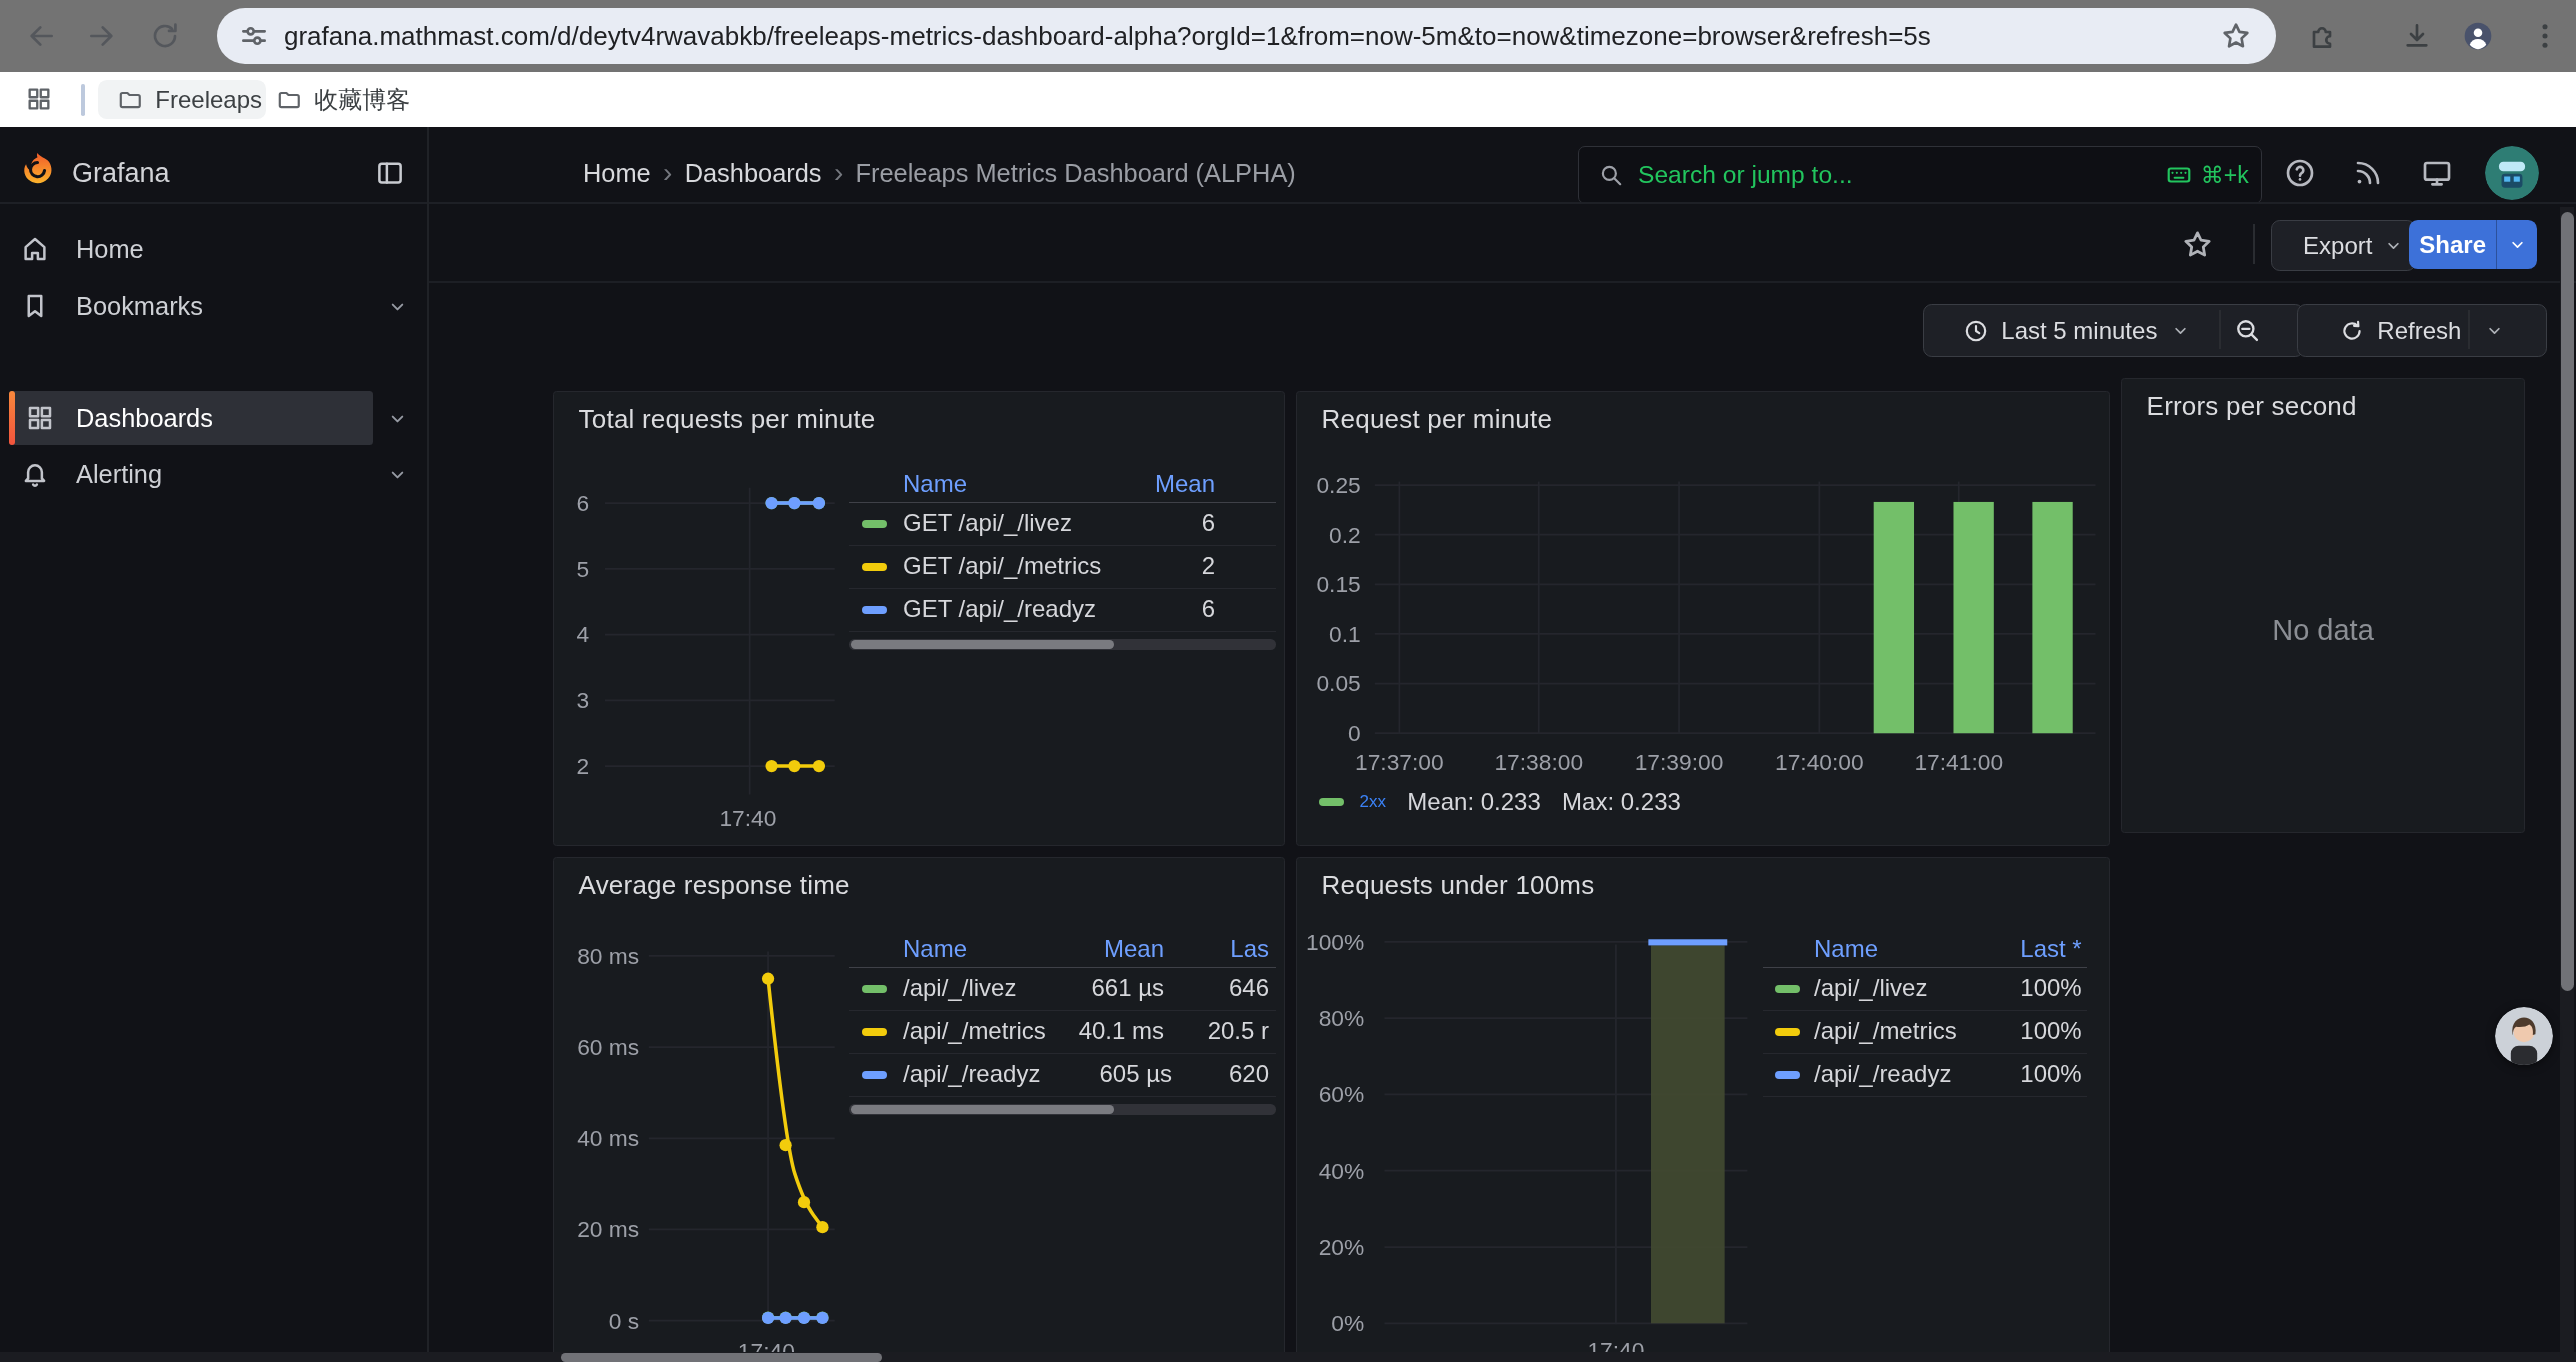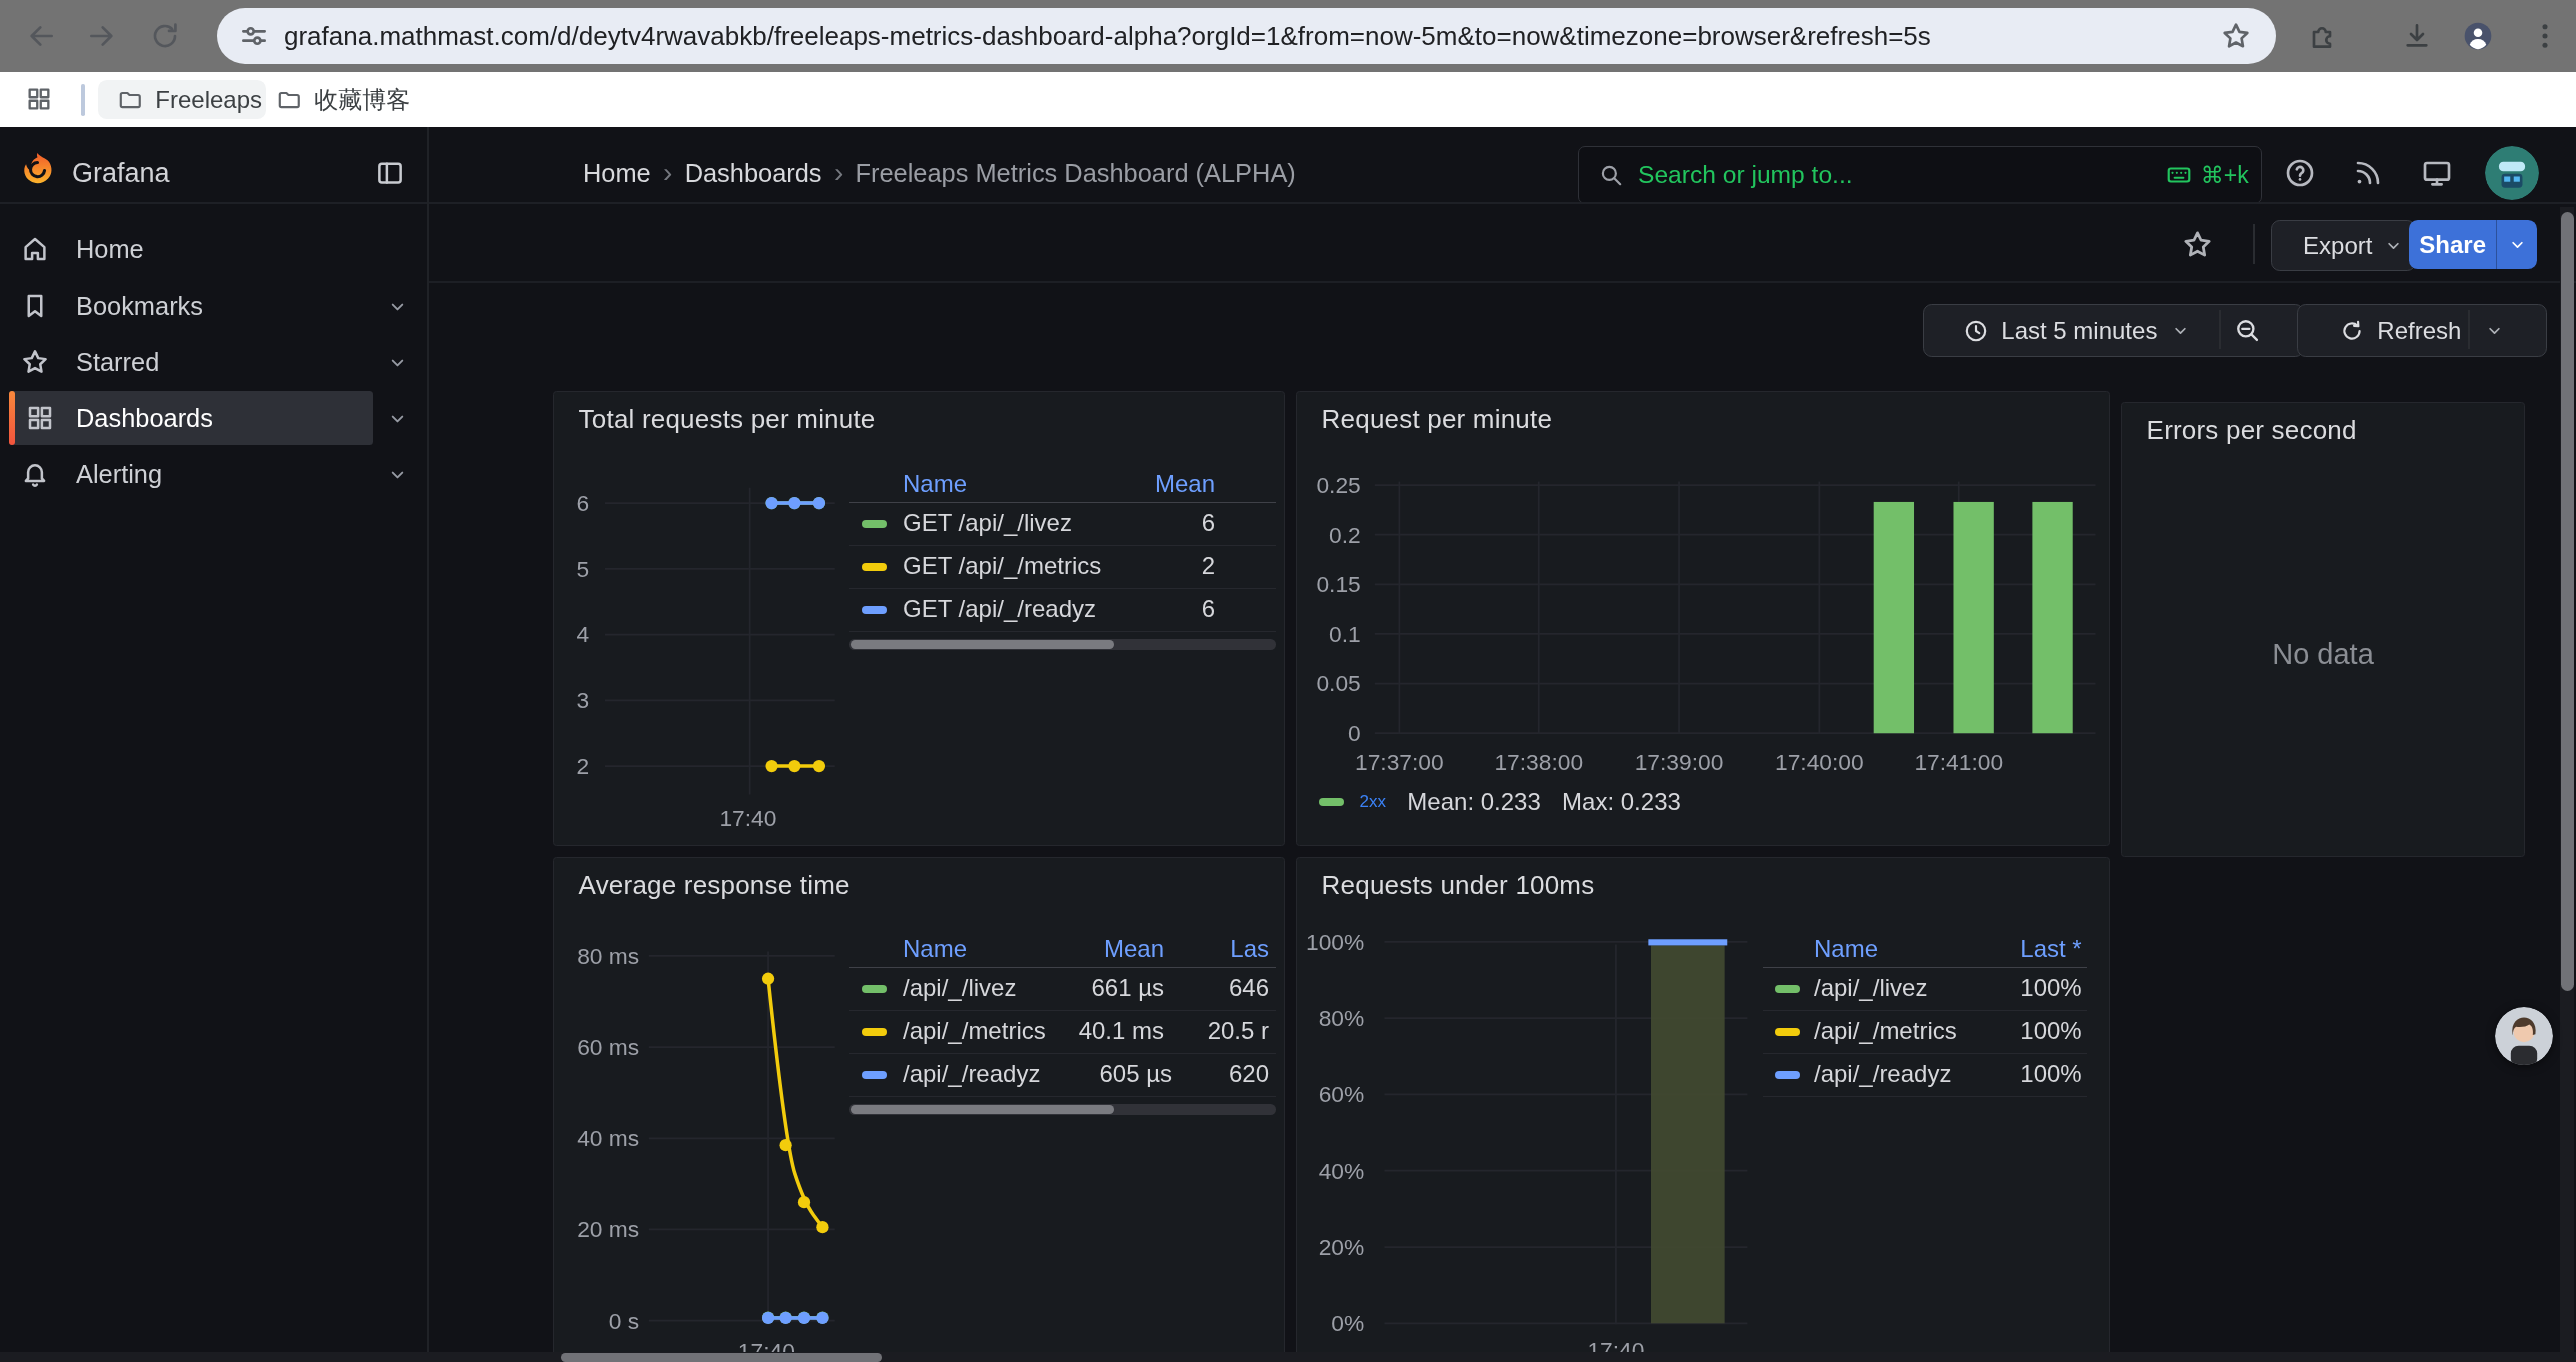--- a/index.html
+++ b/index.html
@@ -231,33 +231,20 @@
             <path d="M7 4h10v16l-5-3.8L7 20z"></path>
           </svg>
         </span>
       <span class="lbl">Bookmarks</span>
       <span class="chev">
         <svg class="ic" width="23" height="23" viewBox="0 0 24 24">
             <path d="M7 10l5 5 5-5"></path>
           </svg>
         </span>
     </div>
-    <div class="side-item" style="top:131px;">
-      <span class="iconbox">
-        <svg class="ic" width="30" height="30" viewBox="0 0 24 24">
-            <path d="M12 3.5l2.6 5.4 5.9.8-4.3 4.1 1 5.9-5.2-2.8-5.2 2.8 1-5.9L3.5 9.7l5.9-.8z"></path>
-          </svg>
-        </span>
-      <span class="lbl">Starred</span>
-      <span class="chev">
-        <svg class="ic" width="23" height="23" viewBox="0 0 24 24">
-            <path d="M7 10l5 5 5-5"></path>
-          </svg>
-        </span>
-    </div>
     <div class="side-item" style="top:187px;">
       <span class="side-active-bg"></span>
       <span class="side-accent"></span>
       <span class="iconbox" style="left:24.6px;">
         <svg class="ic" width="30" height="30" viewBox="0 0 24 24">
             <rect x="4" y="4" width="6.5" height="6.5"></rect>
             <rect x="13.5" y="4" width="6.5" height="6.5"></rect>
             <rect x="4" y="13.5" width="6.5" height="6.5"></rect>
             <rect x="13.5" y="13.5" width="6.5" height="6.5"></rect>
           </svg>
@@ -372,21 +359,21 @@
   <div class="panel" style="left:1296px;top:391px;width:812px;height:453px;">
     <div class="ptitle">Request per minute</div>
     <div class="abs" style="left:22px;top:396px;display:flex;align-items:center;gap:16px;">
       <span style="width: 24.6px; height: 8.8px; border-radius: 4.4px; background: rgb(115, 191, 105);"></span>
       <span style="font-size:17px;color:#3b82f6;">2xx</span>
       <span style="font-size:24px;color:#d6d7db;margin-left:5.3px;">Mean: 0.233</span>
       <span style="font-size:24px;color:#d6d7db;margin-left:5.3px;">Max: 0.233</span>
     </div>
   </div>
 
-  <div class="panel" style="left:2121px;top:402px;width:402px;height:453px;">
+  <div class="panel" style="left:2121px;top:378px;width:402px;height:453px;">
     <div class="ptitle">Errors per second</div>
     <div id="nodata" class="abs" style="left:0;top:235px;width:100%;text-align:center;">No data</div>
   </div>
 
   <div class="panel" style="left:553px;top:857px;width:730px;height:526px;">
     <div class="ptitle">Average response time</div>
     <div class="legend" style="left:295px;top:74px;width:427px;">
       <div class="lg-head">
         <span class="c-name">Name</span>
         <span class="c-val" style="right:112px;">Mean</span>

